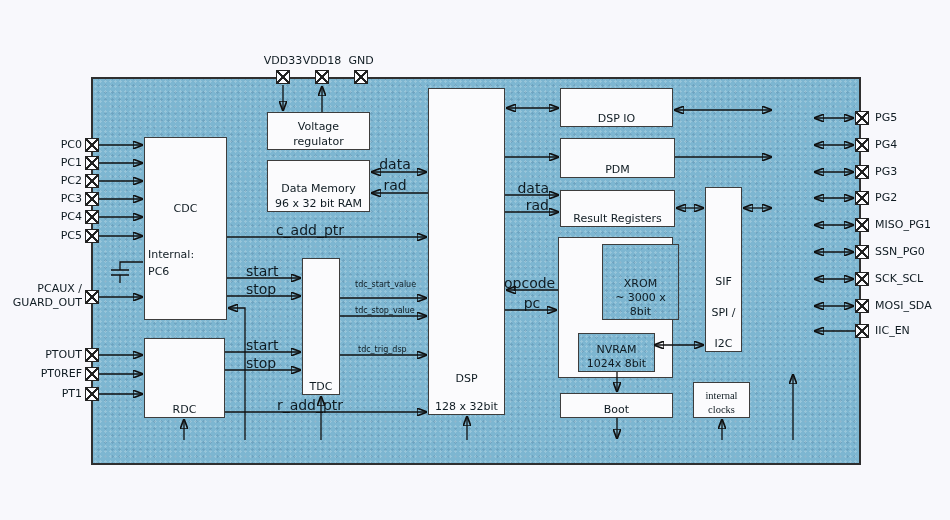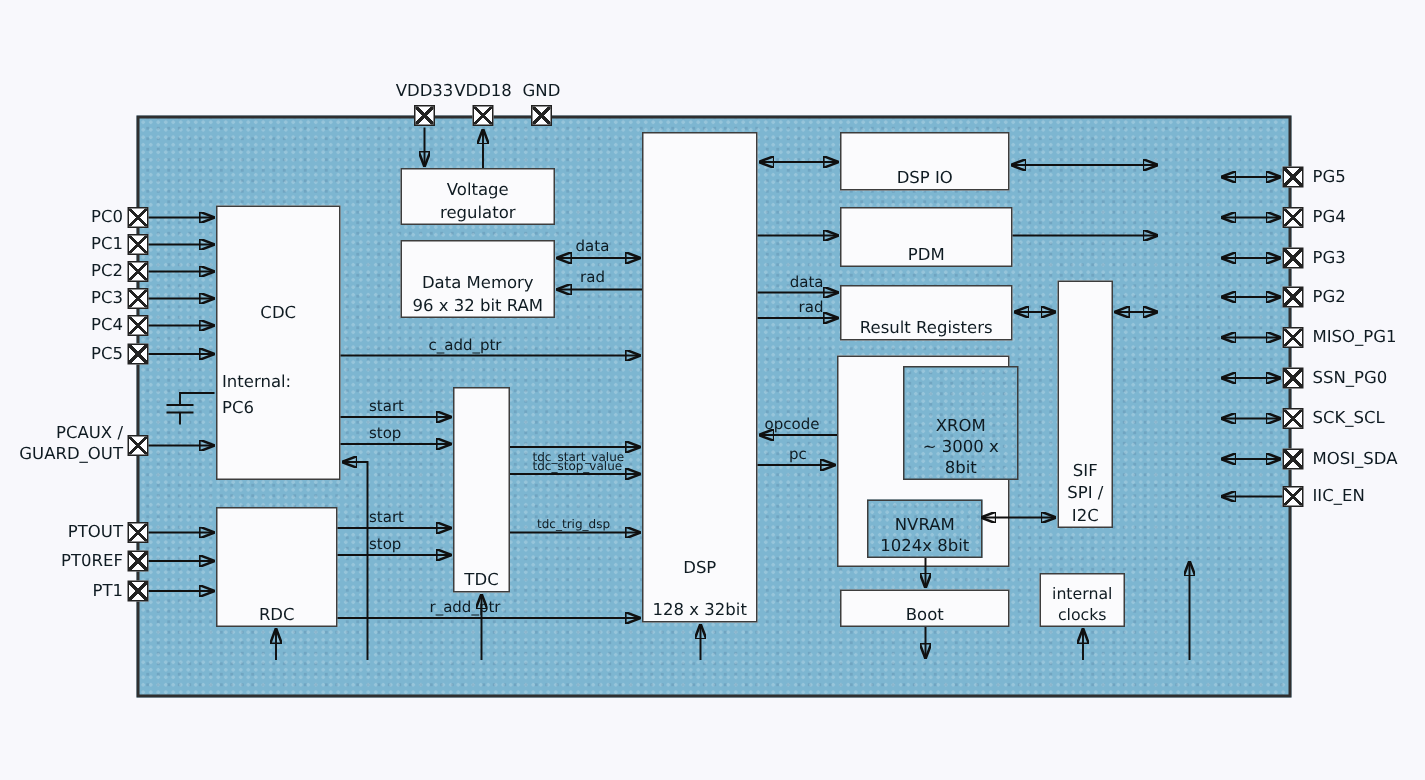--- a/index.html
+++ b/index.html
@@ -40,21 +40,21 @@
   .wires{position:absolute;left:0;top:0;width:950px;height:520px;pointer-events:none;}
   .wires line,.wires polyline,.wires path{stroke:var(--wire,#101010);stroke-width:1.3;fill:none;}
   .pinbox{
     position:absolute;width:12px;height:12px;border:1px solid #222;
     background:
       linear-gradient(45deg, transparent 44%, #222 44% 56%, transparent 56%),
       linear-gradient(-45deg, transparent 44%, #222 44% 56%, transparent 56%),
       #FDFDFF;
   }
   .pinlabel{position:absolute;font-size:11px;line-height:14px;white-space:nowrap;}
-  .siglabel{position:absolute;font-size:10px;line-height:11px;white-space:nowrap;}
+  .siglabel{position:absolute;font-size:14px;line-height:11px;white-space:nowrap;}
   .siglabel.tiny{font-size:8px;line-height:9px;}
   .cdc-internal{position:absolute;left:3px;top:108px;text-align:left;font-size:11px;line-height:17px;width:100%;}
 </style>
 </head>
 <body style="--page-bg: #F8F8FC; --chip-fill: #7DB6D1; --block-fill: #FBFBFD; --block-border: #3D3D3D; --wire: #101010; --text: #0F1B22;">
 
 <div class="stage">
 
   <div class="chip"></div>
 
@@ -111,26 +111,26 @@
 
   <div class="block bluefill" style="left:578px;top:333px;width:77px;height:39px;line-height:14px;">
     <div>NVRAM</div>
     <div>1024x 8bit</div>
   </div>
 
   <div class="block" style="left:560px;top:393px;width:113px;height:25px;">
     <div>Boot</div>
   </div>
 
-  <div class="block" style="left:693px;top:382px;width:57px;height:36px;font-size:10.5px;line-height:14px;">
+  <div class="block" style="left:693px;top:382px;width:57px;height:36px;font-size:10.5px;line-height:14px;font-family:Liberation Serif, serif;">
     <div>internal</div>
     <div>clocks</div>
   </div>
 
-  <div class="block" style="left:705px;top:187px;width:37px;height:165px;">
+  <div class="block" style="left:705px;top:187px;width:37px;height:165px;gap:16px;">
     <div>SIF</div>
     <div>SPI /</div>
     <div>I2C</div>
   </div>
 
 
 
   <div class="pinlabel" style="left:253px;top:54px;width:60px;text-align:center;">VDD33</div>
   <div class="pinlabel" style="left:292px;top:54px;width:60px;text-align:center;">VDD18</div>
   <div class="pinlabel" style="left:331px;top:54px;width:60px;text-align:center;">GND</div>
@@ -180,21 +180,21 @@
   <div class="pinlabel" style="left:875px;top:272px;">SCK_SCL</div>
   <div class="pinlabel" style="left:875px;top:299px;">MOSI_SDA</div>
   <div class="pinlabel" style="left:875px;top:324px;">IIC_EN</div>
 
   <div class="siglabel" style="left:270px;top:225px;width:80px;text-align:center;">c_add_ptr</div>
   <div class="siglabel" style="left:246px;top:266px;">start</div>
   <div class="siglabel" style="left:246px;top:284px;">stop</div>
   <div class="siglabel" style="left:246px;top:340px;">start</div>
   <div class="siglabel" style="left:246px;top:358px;">stop</div>
   <div class="siglabel" style="left:270px;top:400px;width:80px;text-align:center;">r_add_ptr</div>
-  <div class="siglabel tiny" style="left:355px;top:300px;">tdc_start_value</div>
+  <div class="siglabel tiny" style="left:355px;top:280px;">tdc_start_value</div>
   <div class="siglabel tiny" style="left:355px;top:306px;">tdc_stop_value</div>
   <div class="siglabel tiny" style="left:358px;top:345px;">tdc_trig_dsp</div>
   <div class="siglabel" style="left:375px;top:159px;width:40px;text-align:center;">data</div>
   <div class="siglabel" style="left:375px;top:180px;width:40px;text-align:center;">rad</div>
   <div class="siglabel" style="left:505px;top:183px;width:44px;text-align:right;">data</div>
   <div class="siglabel" style="left:505px;top:200px;width:44px;text-align:right;">rad</div>
   <div class="siglabel" style="left:504px;top:278px;width:48px;text-align:center;">opcode</div>
   <div class="siglabel" style="left:512px;top:298px;width:40px;text-align:center;">pc</div>
 
   <svg class="wires" xmlns="http://www.w3.org/2000/svg">

